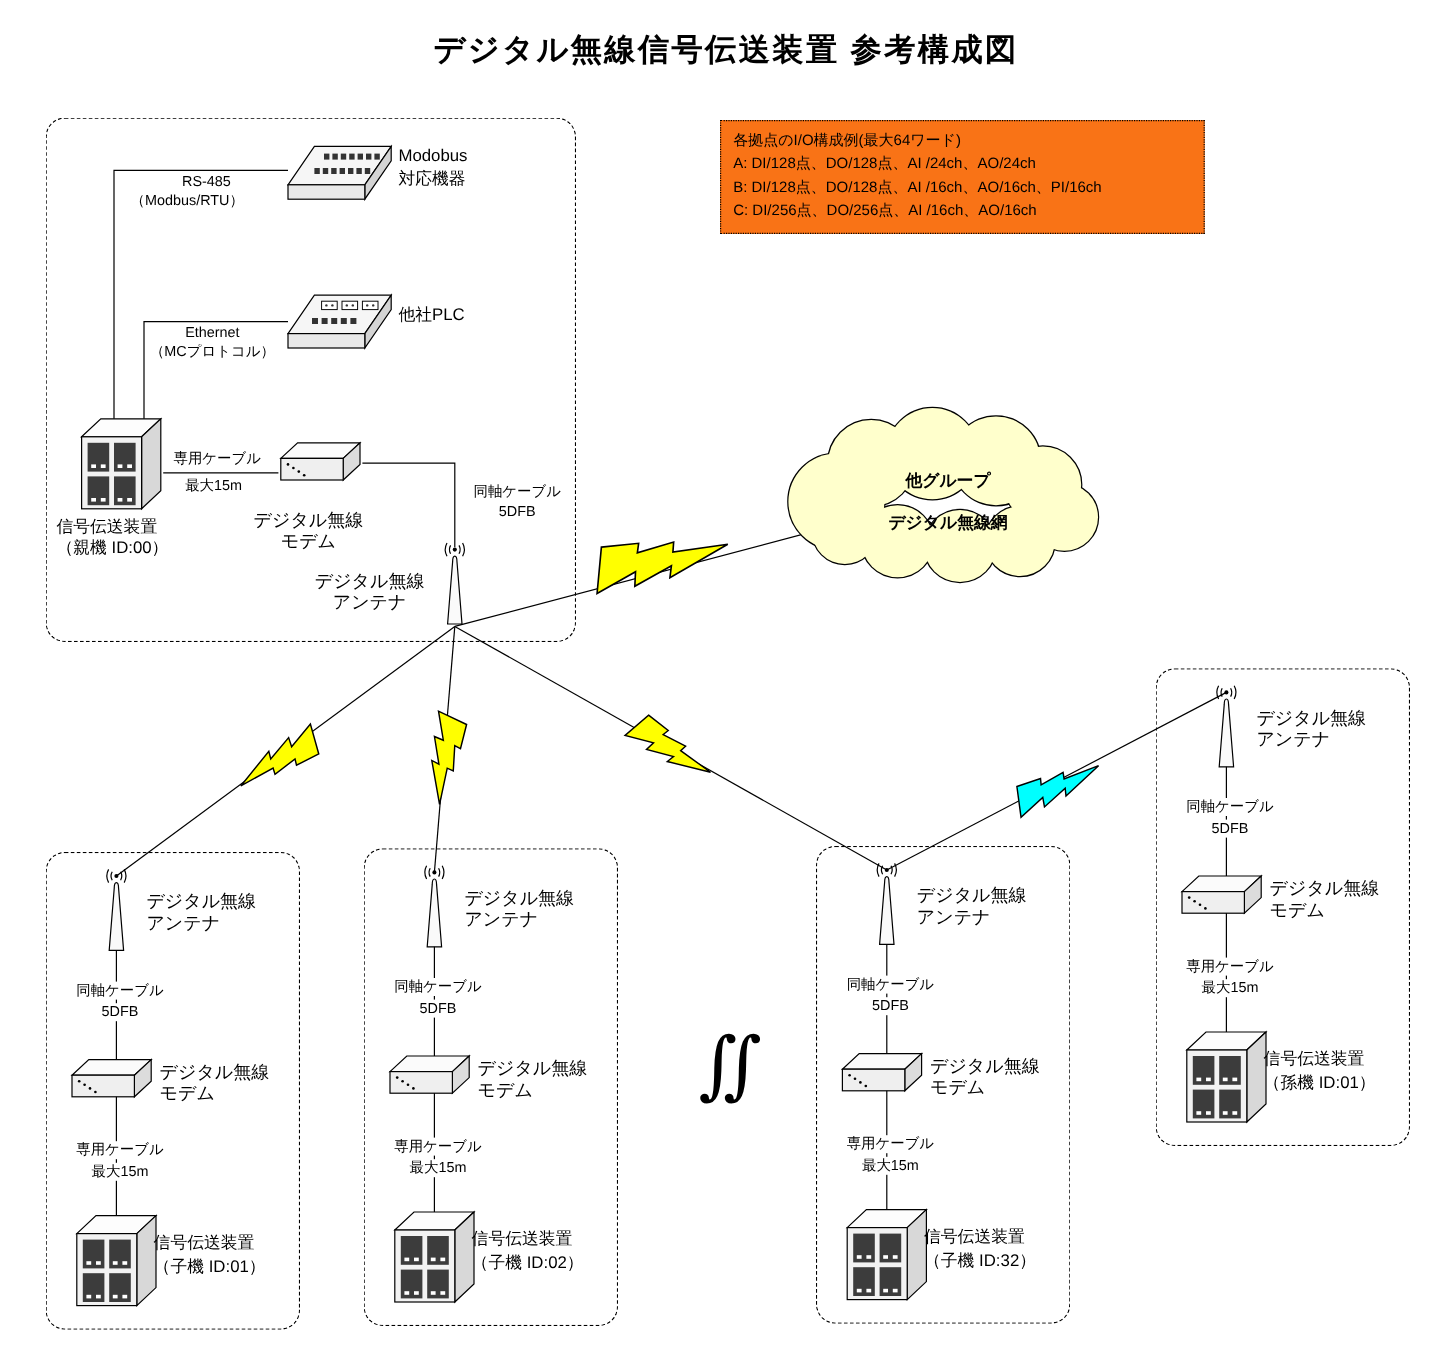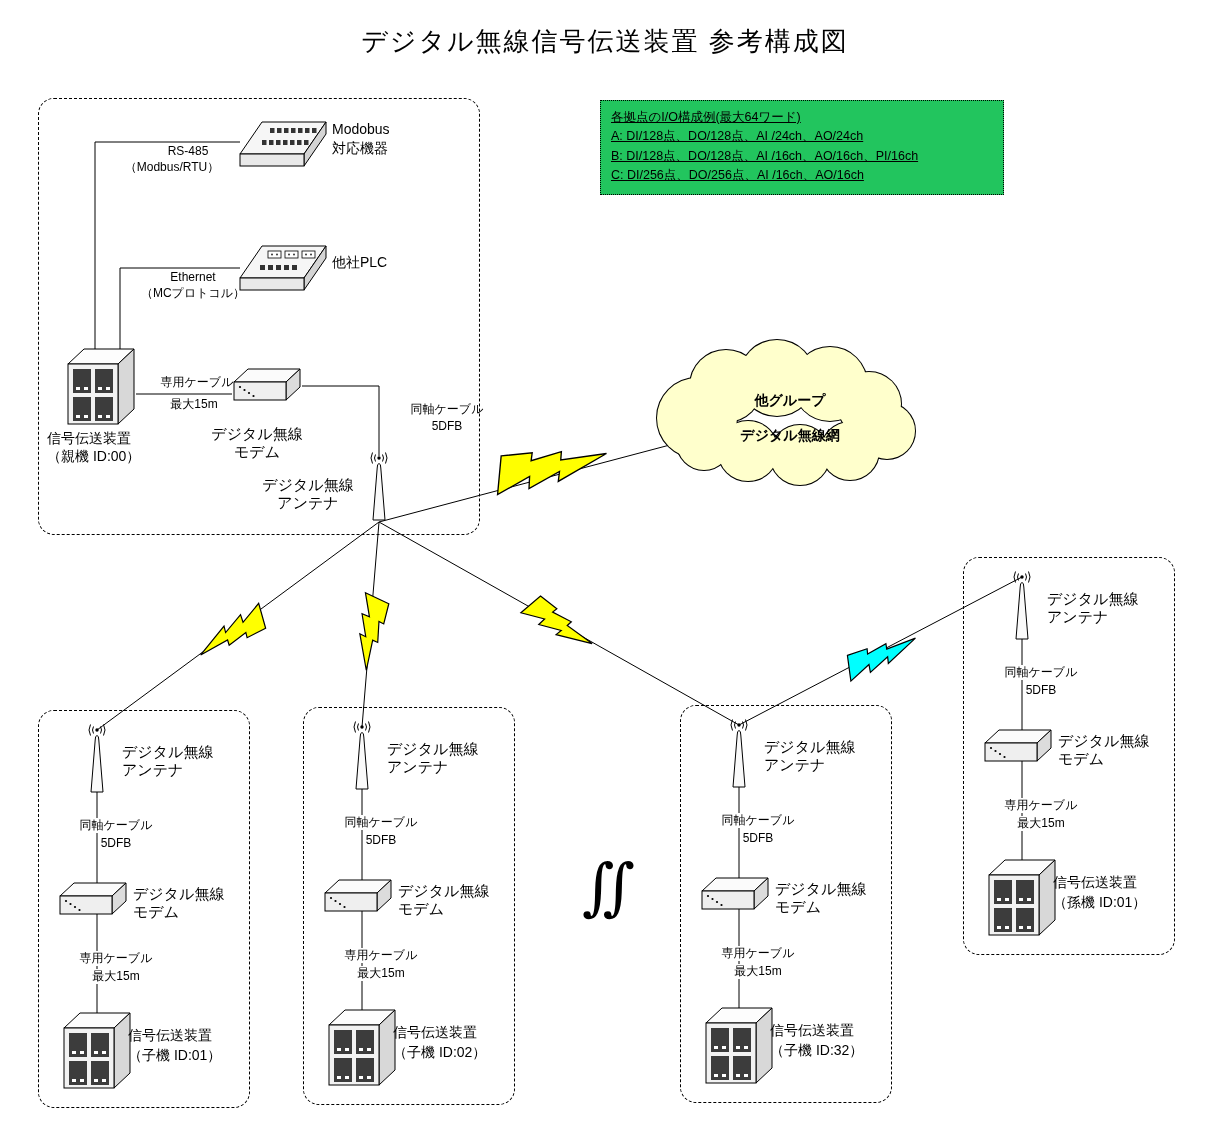--- a/index.html
+++ b/index.html
@@ -3,25 +3,25 @@
 <meta charset="utf-8">
 <style>
   html,body{margin:0;padding:0;background:#fff;}
   body{font-family:"Liberation Sans","DejaVu Sans",sans-serif;color:#000;}
   #canvas{position:relative;width:1210px;height:1123px;background:#fff;overflow:hidden;}
   #diagram-svg{position:absolute;left:0;top:0;}
   #labels-layer{position:absolute;left:0;top:0;width:100%;height:100%;}
   .lbl{position:absolute;white-space:nowrap;line-height:1.25;}
   .c{transform:translateX(-50%);text-align:center;}
   .bg{background:#fff;padding:0 2px;}
-  .f12{font-size:12px;margin-left:16px;}
+  .f12{font-size:12px;}
   .f13{font-size:15px;}
   .f14{font-size:14px;}
   .group-box{position:absolute;border:1.6px dashed #000;border-radius:16px;pointer-events:none;}
-  #title{position:absolute;left:0;top:24px;width:100%;text-align:center;font-size:26px;font-weight:400;letter-spacing:2px;}
+  #title{position:absolute;left:0;top:24px;width:100%;text-align:center;font-size:26px;font-weight:700;letter-spacing:2px;}
   #info-box{position:absolute;left:600px;top:100px;width:382px;border:1.6px dotted #000;padding:7px 10px 8px;font-size:12.5px;line-height:1.55;}
   #ellipsis{position:absolute;left:582px;top:850px;font-size:62px;font-style:italic;font-family:"DejaVu Serif","Liberation Serif",serif;}
   .cloud-line{position:absolute;font-weight:bold;font-size:14px;transform:translateX(-50%);white-space:nowrap;}
 </style>
 </head>
 <body>
 
 <div id="canvas">
 
 <svg id="diagram-svg" width="1210" height="1123" viewBox="0 0 1210 1123">
@@ -186,21 +186,21 @@
         <use href="#modem" x="983" y="727" width="70" height="40"></use>
         <use href="#device" x="987" y="857" width="70" height="85"></use>
       </g>
 </svg>
 
 <div id="labels-layer">
   <div class="group-box" style="left:38px;top:98px;width:440px;height:435px"></div>
 
   <div id="title">デジタル無線信号伝送装置 参考構成図</div>
 
-  <div id="info-box" style="background: #22c55e; text-decoration: underline;">
+  <div id="info-box" style="background: #f97316;">
     <div>各拠点のI/O構成例(最大64ワード)</div>
     <div>A: DI/128点、DO/128点、AI /24ch、AO/24ch</div>
     <div>B: DI/128点、DO/128点、AI /16ch、AO/16ch、PI/16ch</div>
     <div>C: DI/256点、DO/256点、AI /16ch、AO/16ch</div>
   </div>
 
   <div class="cloud-line" style="left:790px;top:392px">他グループ</div>
   <div class="cloud-line" style="left:790px;top:427px">デジタル無線網</div>
 
   <div class="lbl f14" style="left:332px;top:121px">Modobus</div>

